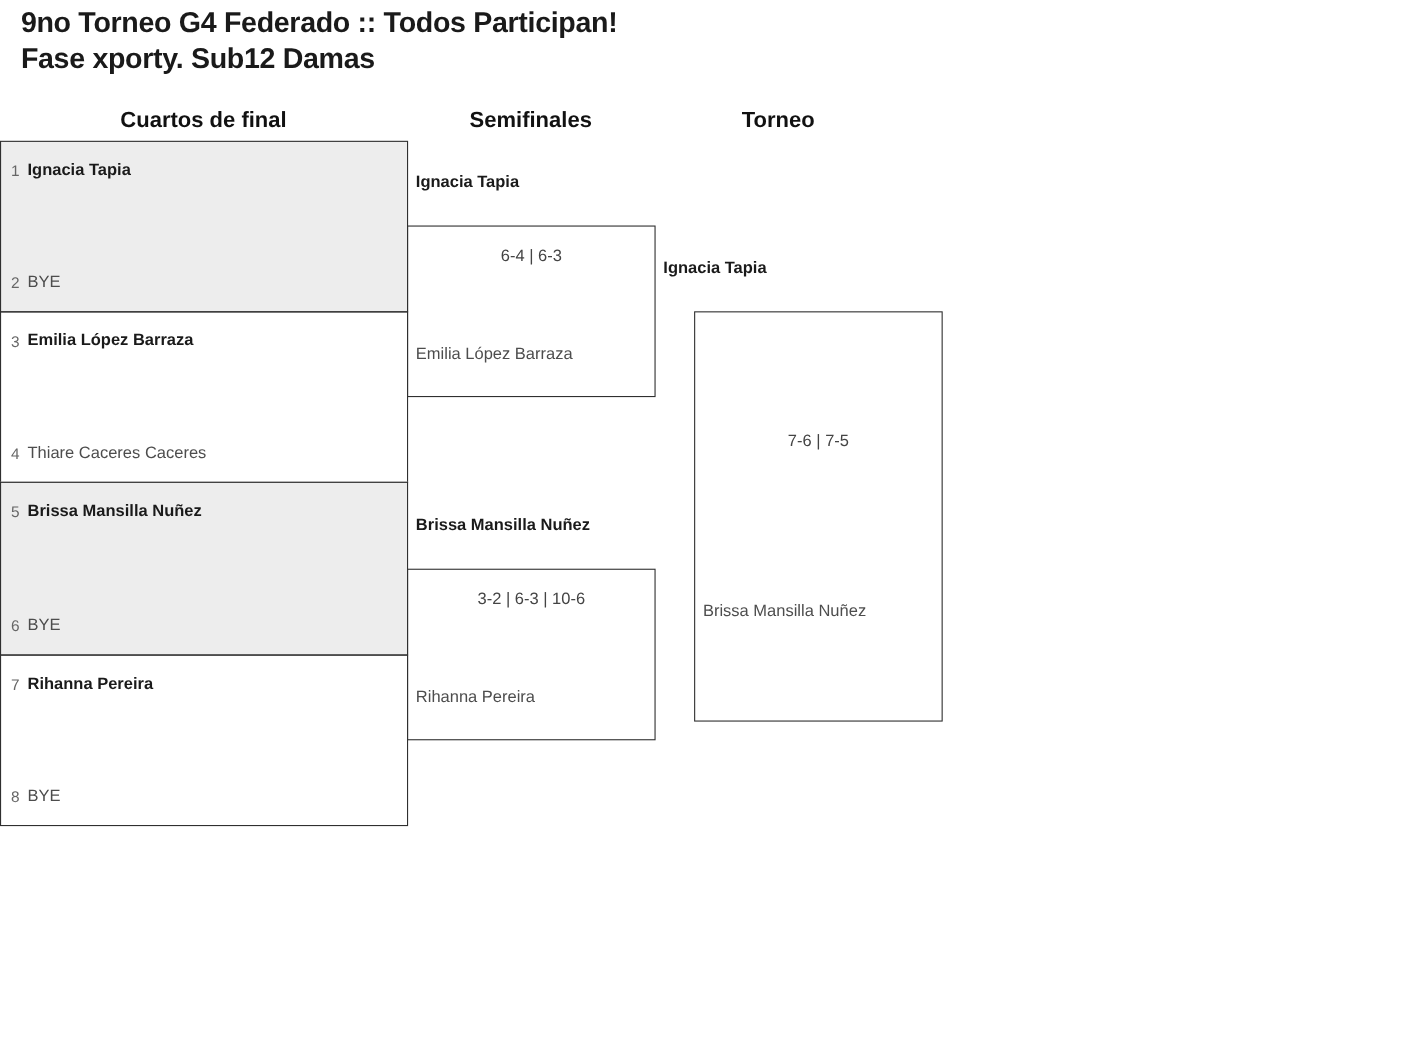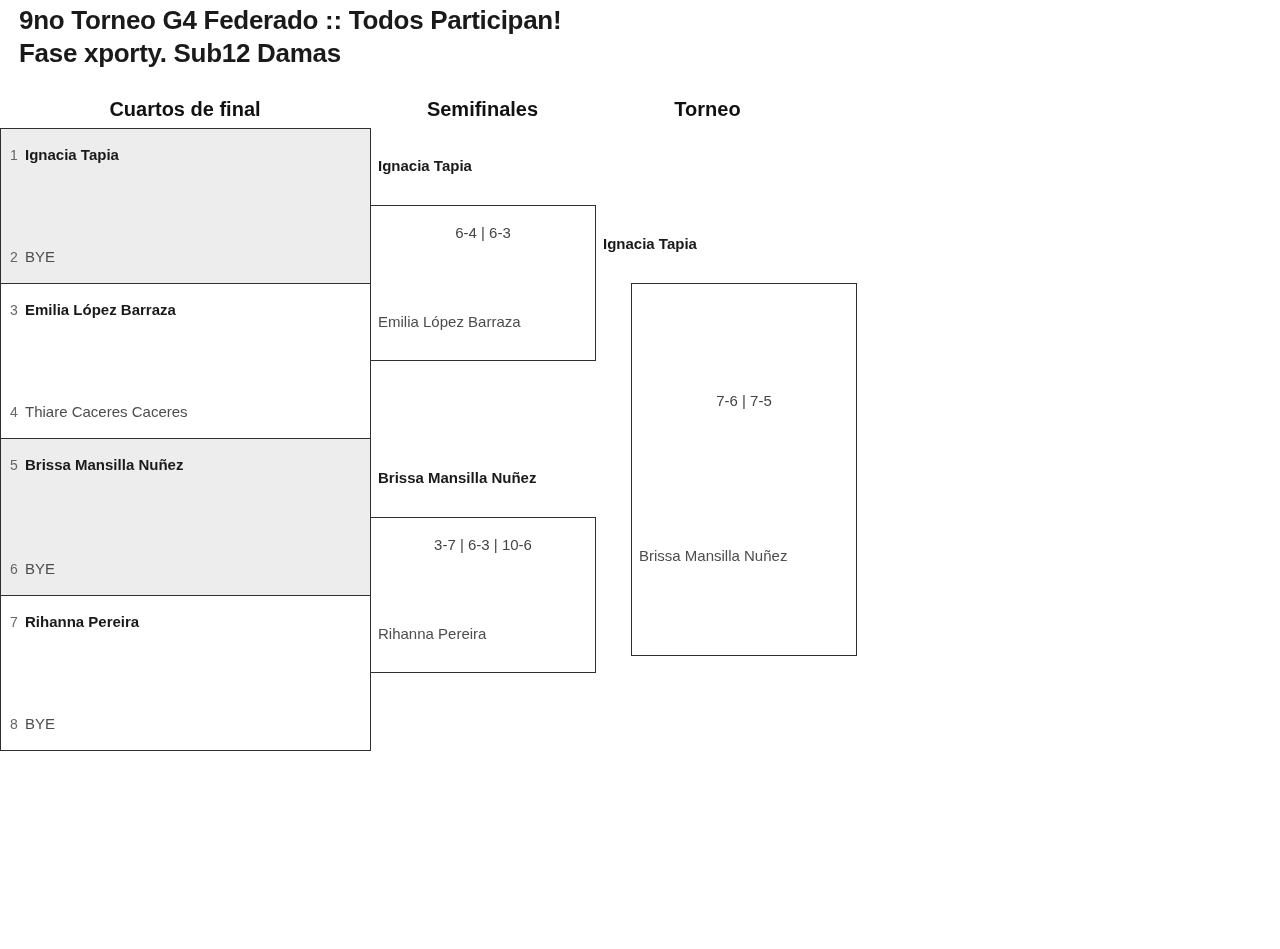--- a/index.html
+++ b/index.html
@@ -100,21 +100,21 @@
   </div>
 
   <div class="winner-label wl-sf1">Ignacia Tapia</div>
   <div class="box sf sf1">
     <span class="score">6-4 | 6-3</span>
     <span class="pname loser">Emilia López Barraza</span>
   </div>
 
   <div class="winner-label wl-sf2">Brissa Mansilla Nuñez</div>
   <div class="box sf sf2">
-    <span class="score">3-7 | 6-3 | 10-6</span>
+    <span class="score">3-2 | 6-3 | 10-6</span>
     <span class="pname loser">Rihanna Pereira</span>
   </div>
 
   <div class="winner-label wl-f">Ignacia Tapia</div>
   <div class="box fin">
     <span class="score">7-6 | 7-5</span>
     <span class="pname loser">Brissa Mansilla Nuñez</span>
   </div>
 
 </div>

